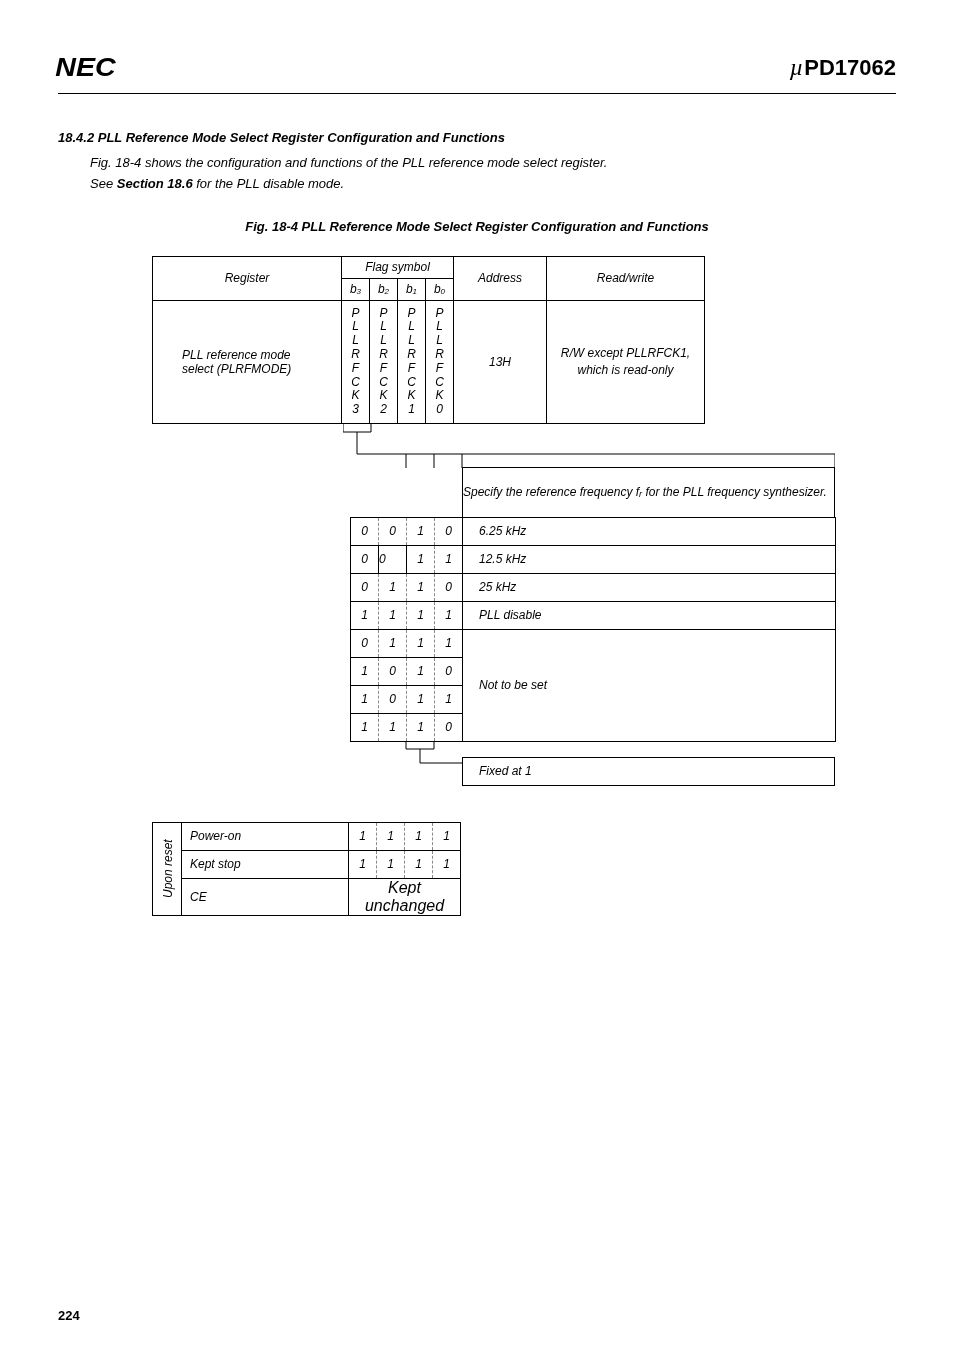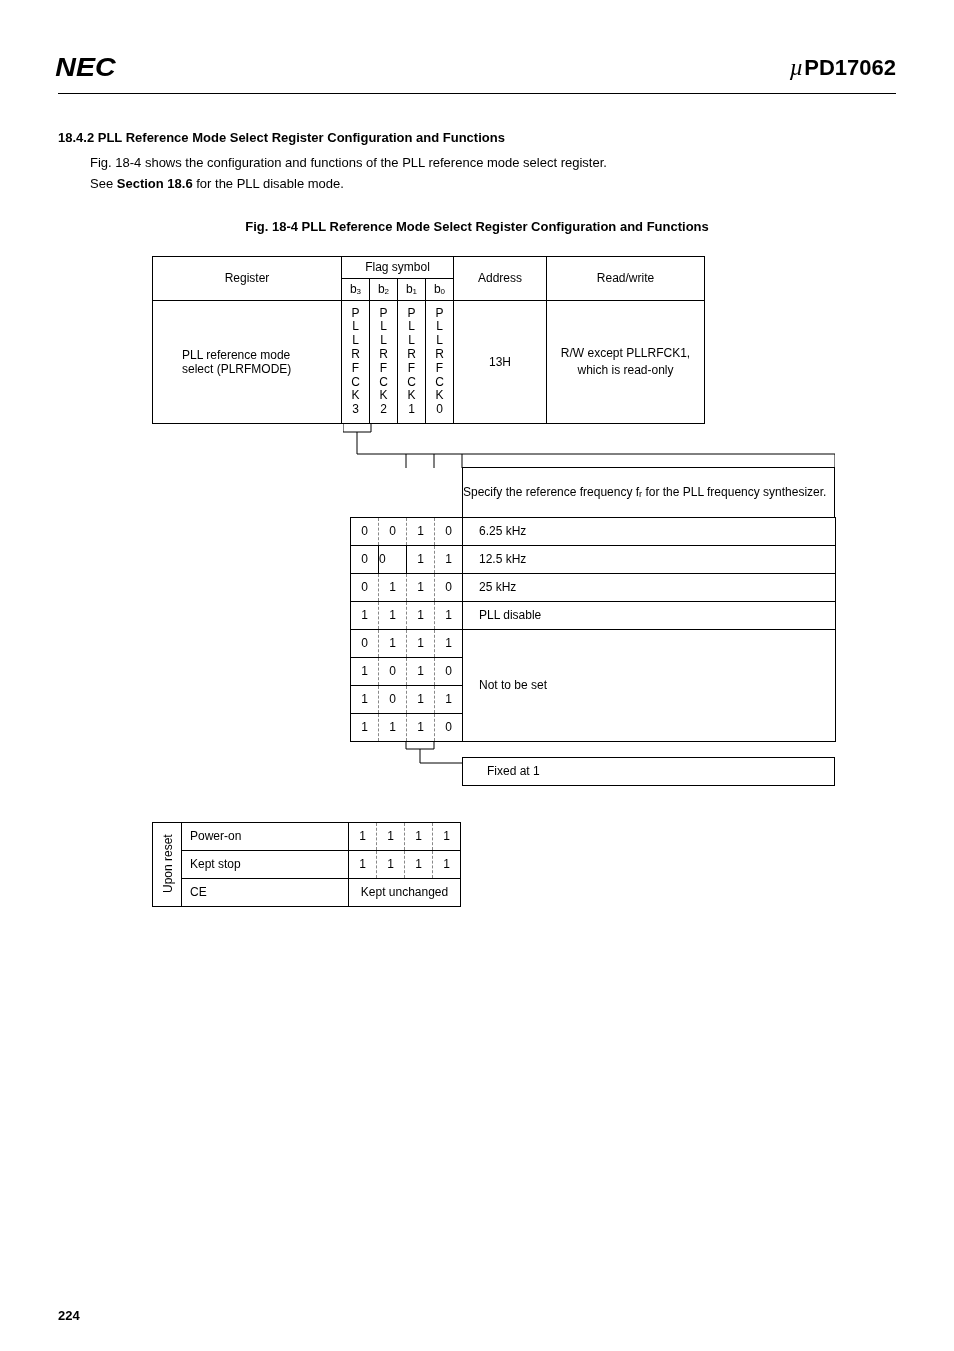--- a/index.html
+++ b/index.html
@@ -4,21 +4,21 @@
   <style>
     * { box-sizing: border-box; margin: 0; padding: 0; }
     body { font-family: Arial, Helvetica, sans-serif; width: 954px; background: #fff; color: #000; font-size: 13px; }
     .page { padding: 52px 58px 40px 58px; position: relative; min-height: 1351px; }
     .header { display: flex; justify-content: space-between; align-items: center; padding-bottom: 8px; }
     .logo { font-family: Arial, Helvetica, sans-serif; font-weight: bold; font-size: 26px; letter-spacing: 0px; font-style: italic; transform: scaleX(1.1); display: inline-block; }
     .part-box { display: flex; align-items: center; }
     .mu { font-family: 'Times New Roman', serif; font-style: italic; font-size: 24px; margin-right: 1px; }
     .part-num { font-size: 22px; font-weight: bold; }
     .hr { height: 1px; background: #000; margin-top: 2px; }
-    .content { padding-top: 36px; }
+    .content { padding-top: 36px; font-style: italic; }
     .section-title { font-weight: bold; font-size: 13px; margin-bottom: 8px; }
     .para { font-size: 13px; line-height: 1.6; margin-bottom: 0; }
     .indent { text-indent: 32px; }
     .bold-inline { font-weight: bold; }
     .fig-title { text-align: center; font-weight: bold; font-size: 13px; margin-top: 24px; margin-bottom: 22px; }
     .fig-area { position: relative; }
 
     table { border-collapse: collapse; }
     td, th { border: 1px solid #000; font-size: 12px; }
 
@@ -45,31 +45,31 @@
     .t2 .desc { padding-left: 16px; }
     .dashed-r { border-right: 1px dashed #888 !important; }
     .dashed-l { border-left: 1px dashed #888 !important; }
     .bracket { position: relative; height: 44px; margin-left: 285px; width: 492px; }
     .bracket svg { position: absolute; left: 0; top: 0; }
     .hdr2only { width: 373px; margin-left: 404px; margin-top: -1px; }
     .hdr2only td { height: 50px; font-size: 12px; border: 1px solid #000; }
 
     .conn2 { position: relative; height: 26px; margin-left: 285px; width: 492px; margin-top: -1px; }
     .fixedbox { width: 373px; margin-left: 404px; margin-top: -1px; }
-    .fixedbox td { height: 28px; padding-left: 24px; font-size: 12px; border: 1px solid #000; }
+    .fixedbox td { height: 28px; padding-left: 16px; font-size: 12px; border: 1px solid #000; }
 
     .t3 { margin-left: 94px; margin-top: 36px; table-layout: fixed; }
     .t3 .c-side { width: 22px; }
     .t3 .c-label { width: 167px; }
     .t3 .c-bit { width: 28px; }
     .t3 td { height: 28px; }
     .t3 .side { writing-mode: vertical-rl; transform: rotate(180deg); text-align: center; font-size: 12px; }
     .t3 .lbl { padding-left: 8px; font-size: 12px; }
     .t3 .bitcell { text-align: center; font-size: 12px; }
-    .t3 .keep { text-align: center; font-size: 12px; }
+    .t3 .keep { text-align: center; font-size: 16px; }
 
     .page-num { position: absolute; bottom: 28px; left: 58px; font-weight: bold; font-size: 13px; }
 
     .fsub { font-size: 9px; position: relative; top: 1px; }
   </style>
 </head>
 <body>
 
 <div class="page">
   <div class="header">

